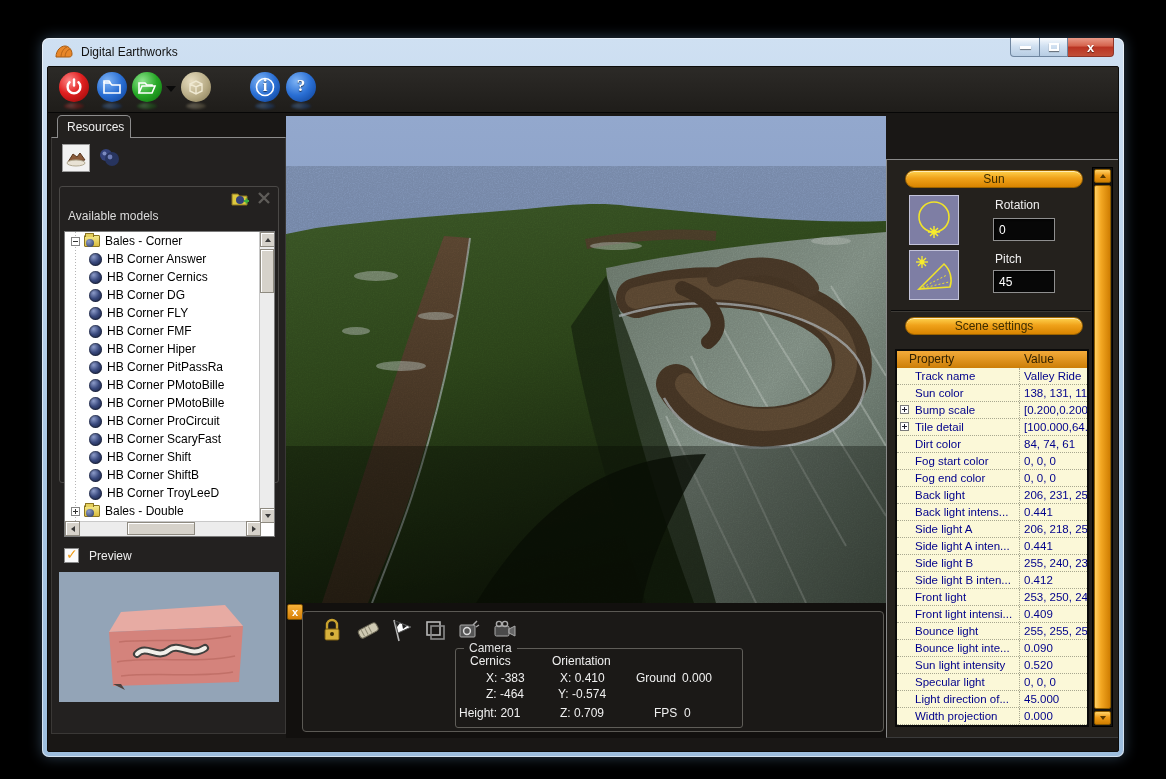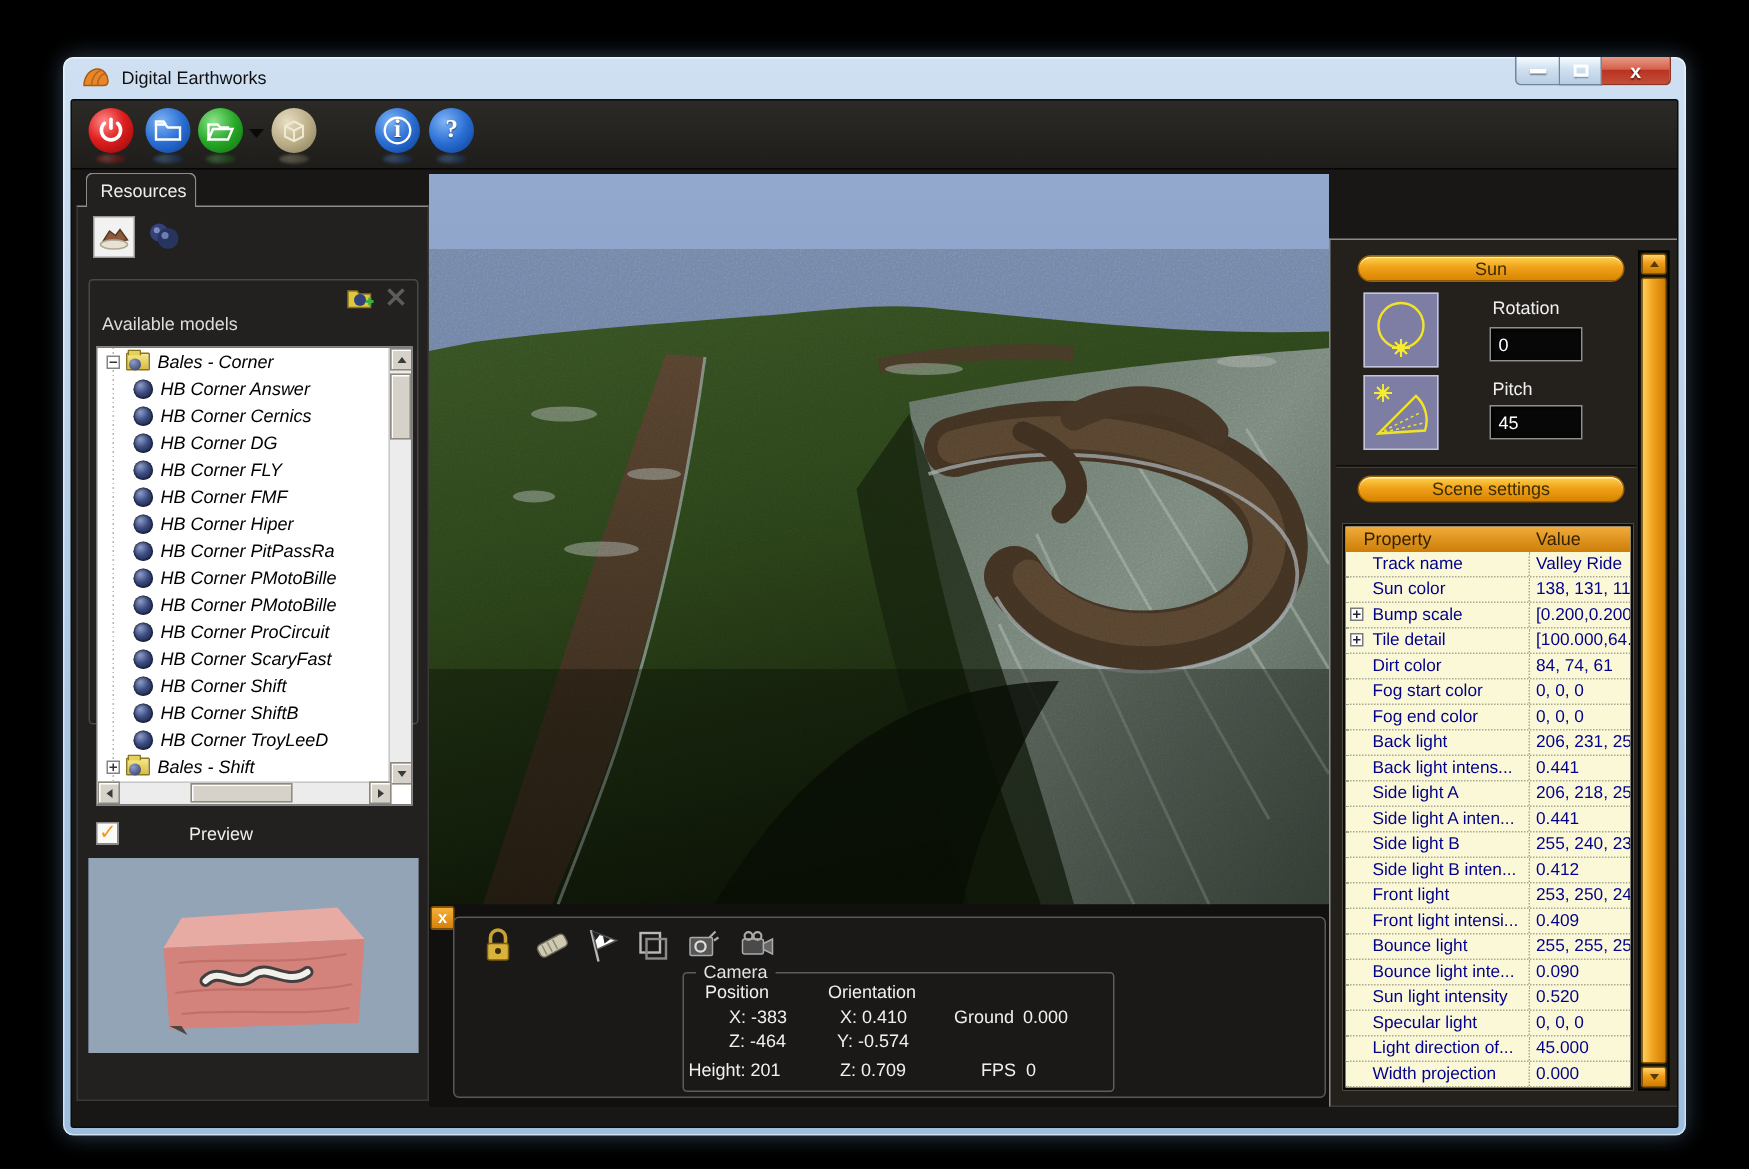--- a/index.html
+++ b/index.html
@@ -47,42 +47,42 @@
   #left-panel{position:absolute;left:3px;top:70px;width:235px;height:597px;background:#232120;border:1px solid #3a3836;border-top:1px solid #8c8c8c;}
   .lp-iconbtn{position:absolute;width:28px;height:28px;top:6px;}
   .lp-iconbtn.sel{background:#f2f2f2;border:1px solid #9a9a9a;}
   #models-group{position:absolute;left:7px;top:48px;width:220px;height:297px;border:1px solid #4a4846;border-radius:3px;}
   #models-label{position:absolute;left:8px;top:22px;color:#dcdcdc;font-size:12px;}
   #grp-icons{position:absolute;right:6px;top:3px;display:flex;gap:6px;}
 
   #tree{position:absolute;left:4px;top:44px;width:211px;height:306px;background:#fff;border:1px solid #7a7a7a;overflow:hidden;}
   #tree-rows{position:absolute;left:0;top:0;width:196px;height:291px;overflow:hidden;
      background-image:repeating-linear-gradient(to bottom,#b5b5b5 0 1px,transparent 1px 3px);background-size:1px 100%;background-position:10px 0;background-repeat:no-repeat;}
-  .tree-row{height:18px;display:flex;align-items:center;font-size:12px;color:#000;white-space:nowrap;font-style:italic;}
+  .tree-row{height:18px;display:flex;align-items:center;font-size:12px;color:#000;white-space:nowrap;}
   .expand-box{width:9px;height:9px;border:1px solid #848484;background:#fff;position:relative;flex:none;margin:0 4px 0 6px;}
   .expand-box:before{content:"";position:absolute;left:1px;right:1px;top:3px;height:1px;background:#333;}
   .expand-box.plus:after{content:"";position:absolute;top:1px;bottom:1px;left:3px;width:1px;background:#333;}
   .tree-indent{width:24px;flex:none;}
   .sphere{width:13px;height:13px;border-radius:50%;flex:none;margin-right:5px;
     background:radial-gradient(circle at 35% 30%,#8d9cc9,#3a4a7e 45%,#121a38);box-shadow:inset 0 0 2px #000;}
   .mini-folder{position:relative;width:16px;height:12px;flex:none;margin-right:5px;background:linear-gradient(#f4e98a,#d9bc3f);border:1px solid #8a7420;border-radius:1px;}
   .mini-folder:before{content:"";position:absolute;left:0;top:-3px;width:7px;height:3px;background:#e6d05c;border:1px solid #8a7420;border-bottom:none;border-radius:1px 1px 0 0;}
   .mini-folder .ball{position:absolute;left:1px;bottom:-1px;width:8px;height:8px;border-radius:50%;background:radial-gradient(circle at 35% 30%,#8d9cc9,#27345e);}
   
   .sb-v{position:absolute;right:0;top:0;width:15px;height:291px;background:#ececec;border-left:1px solid #c8c8c8;}
   .sb-h{position:absolute;left:0;bottom:0;height:15px;width:196px;background:#ececec;border-top:1px solid #c8c8c8;}
   .sb-btn{position:absolute;width:15px;height:15px;background:#d6d2ca;border:1px solid #8e8a80;box-shadow:inset 1px 1px 0 #fff;display:flex;align-items:center;justify-content:center;}
   .sb-thumb{position:absolute;background:#d6d2ca;border:1px solid #8e8a80;box-shadow:inset 1px 1px 0 #fff;}
   .tri{width:0;height:0;border:3px solid transparent;}
   .tri.up{border-bottom:4px solid #3a3a3a;margin-top:-3px;}
   .tri.down{border-top:4px solid #3a3a3a;margin-bottom:-3px;}
   .tri.left{border-right:4px solid #3a3a3a;margin-left:-3px;}
   .tri.right{border-left:4px solid #3a3a3a;margin-right:-3px;}
 
-  #preview-row{position:absolute;left:12px;top:410px;display:flex;align-items:center;gap:37px;}
+  #preview-row{position:absolute;left:12px;top:410px;display:flex;align-items:center;}
   #preview-check{width:15px;height:15px;background:#fafafa;border:1px solid #8a8a8a;position:relative;}
   #preview-check:before{content:"✓";position:absolute;left:1px;top:-3px;font-size:14px;font-weight:bold;color:var(--accent-orange);}
   #preview-label{color:#eee;font-size:12px;margin-left:10px;}
   #preview-img{position:absolute;left:7px;top:434px;width:220px;height:130px;background:#93a4b7;}
 
   
   #viewport{position:absolute;left:238px;top:49px;width:600px;height:487px;background:#0c0c0c;}
 
   
   #bottom-panel{position:absolute;left:238px;top:536px;width:600px;height:135px;background:#12100e;}
@@ -306,21 +306,21 @@
               <div class="tree-row">
                 <span class="tree-indent"></span>
                 <span class="sphere"></span>
                 <span>HB Corner TroyLeeD</span>
               </div>
               <div class="tree-row">
                 <span class="expand-box plus"></span>
                 <span class="mini-folder">
                   <span class="ball"></span>
                 </span>
-                <span>Bales - Shift</span>
+                <span>Bales - Double</span>
               </div>
             </div>
           <div class="sb-v">
             <div class="sb-btn" style="top:0">
                 <span class="tri up"></span>
               </div>
             <div class="sb-thumb" style="left:0;top:17px;width:14px;height:44px"></div>
             <div class="sb-btn" style="bottom:0">
                 <span class="tri down"></span>
               </div>
@@ -454,21 +454,21 @@
               <rect x="4" y="8" width="14" height="10" rx="1.5" fill="#4a4a4a" stroke="#aaa"></rect>
               <path d="M18,11 l6,-3 v10 l-6,-3 z" fill="#666" stroke="#aaa"></path>
               <circle cx="8" cy="6" r="2.6" fill="none" stroke="#aaa" stroke-width="1.4"></circle>
               <circle cx="14" cy="6" r="2.6" fill="none" stroke="#aaa" stroke-width="1.4"></circle>
             </svg>
         </span>
 
 
         <div class="groupbox" style="left:152px;top:36px;width:288px;height:80px">
           <span class="gb-label">Camera</span>
-          <span class="cam-txt" style="left:14px;top:5px">Position</span>
+          <span class="cam-txt" style="left:14px;top:5px">Cernics</span>
           <span class="cam-txt" style="left:96px;top:5px">Orientation</span>
           <span class="cam-txt" style="left:30px;top:22px"><span>X:</span> <span>-383</span></span>
           <span class="cam-txt" style="left:104px;top:22px"><span>X:</span> <span>0.410</span></span>
           <span class="cam-txt" style="left:180px;top:22px">Ground</span>
           <span class="cam-txt" style="left:226px;top:22px">0.000</span>
           <span class="cam-txt" style="left:30px;top:38px"><span>Z:</span> <span>-464</span></span>
           <span class="cam-txt" style="left:102px;top:38px"><span>Y:</span> <span>-0.574</span></span>
           <span class="cam-txt" style="left:3px;top:57px"><span>Height:</span> <span>201</span></span>
           <span class="cam-txt" style="left:104px;top:57px"><span>Z:</span> <span>0.709</span></span>
           <span class="cam-txt" style="left:198px;top:57px">FPS</span>

